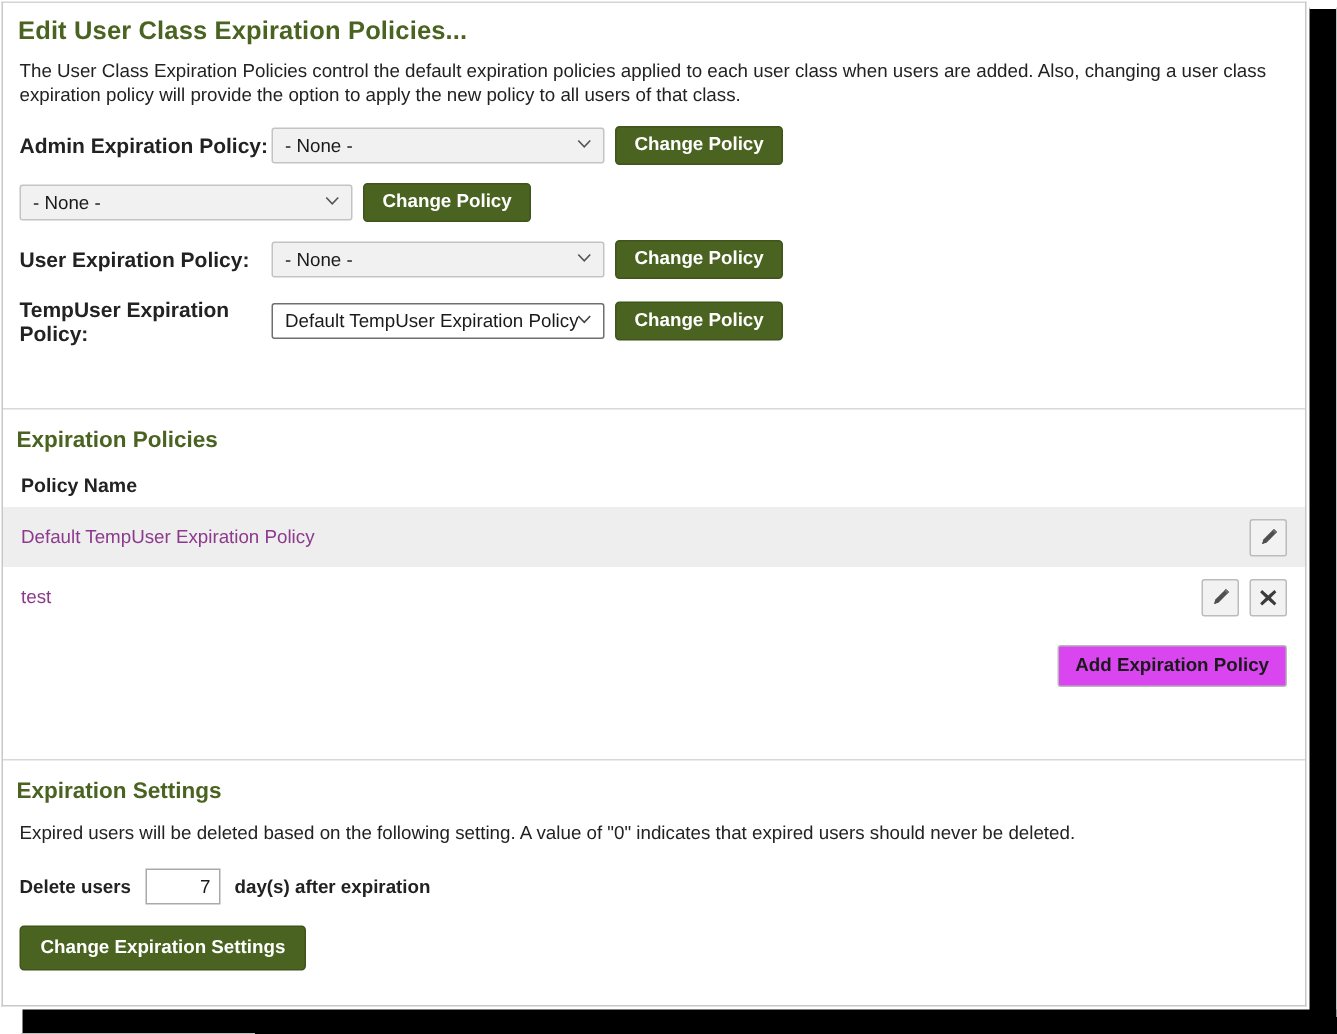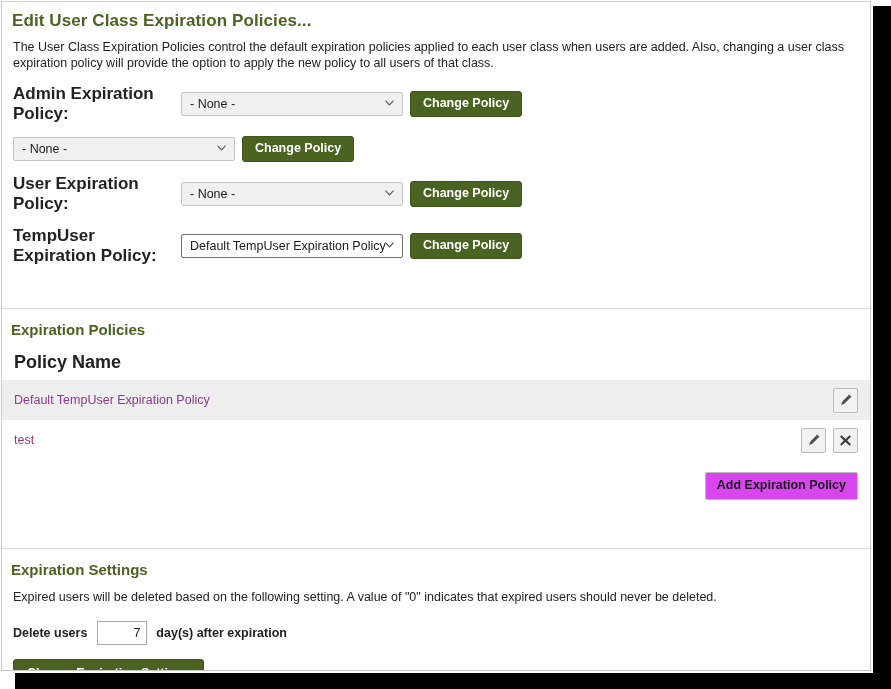--- a/index.html
+++ b/index.html
@@ -108,21 +108,21 @@
   }
   .form-row {
     display: flex;
     align-items: center;
     margin-bottom: 12px;
   }
   .form-row:last-child { margin-bottom: 0; }
 
   .form-label {
     width: 168px;
-    font-size: 17px;
+    font-size: 14px;
     font-weight: bold;
     color: #222222;
     flex: 0 0 auto;
   }
 
   .select-wrap {
     position: relative;
     width: 222px;
     height: 24px;
     flex: 0 0 auto;
@@ -168,21 +168,21 @@
     padding: 5px 12px 6px 12px;
     cursor: pointer;
     line-height: 13px;
     white-space: nowrap;
   }
 
   .spacer-after-form { height: 42px; }
 
   
   .table-head {
-    font-size: 18px;
+    font-size: 13px;
     font-weight: bold;
     color: #222222;
     padding: 12px 0 7px 12px;
   }
 
   .policy-row {
     position: relative;
     display: flex;
     align-items: center;
     height: 40px;

